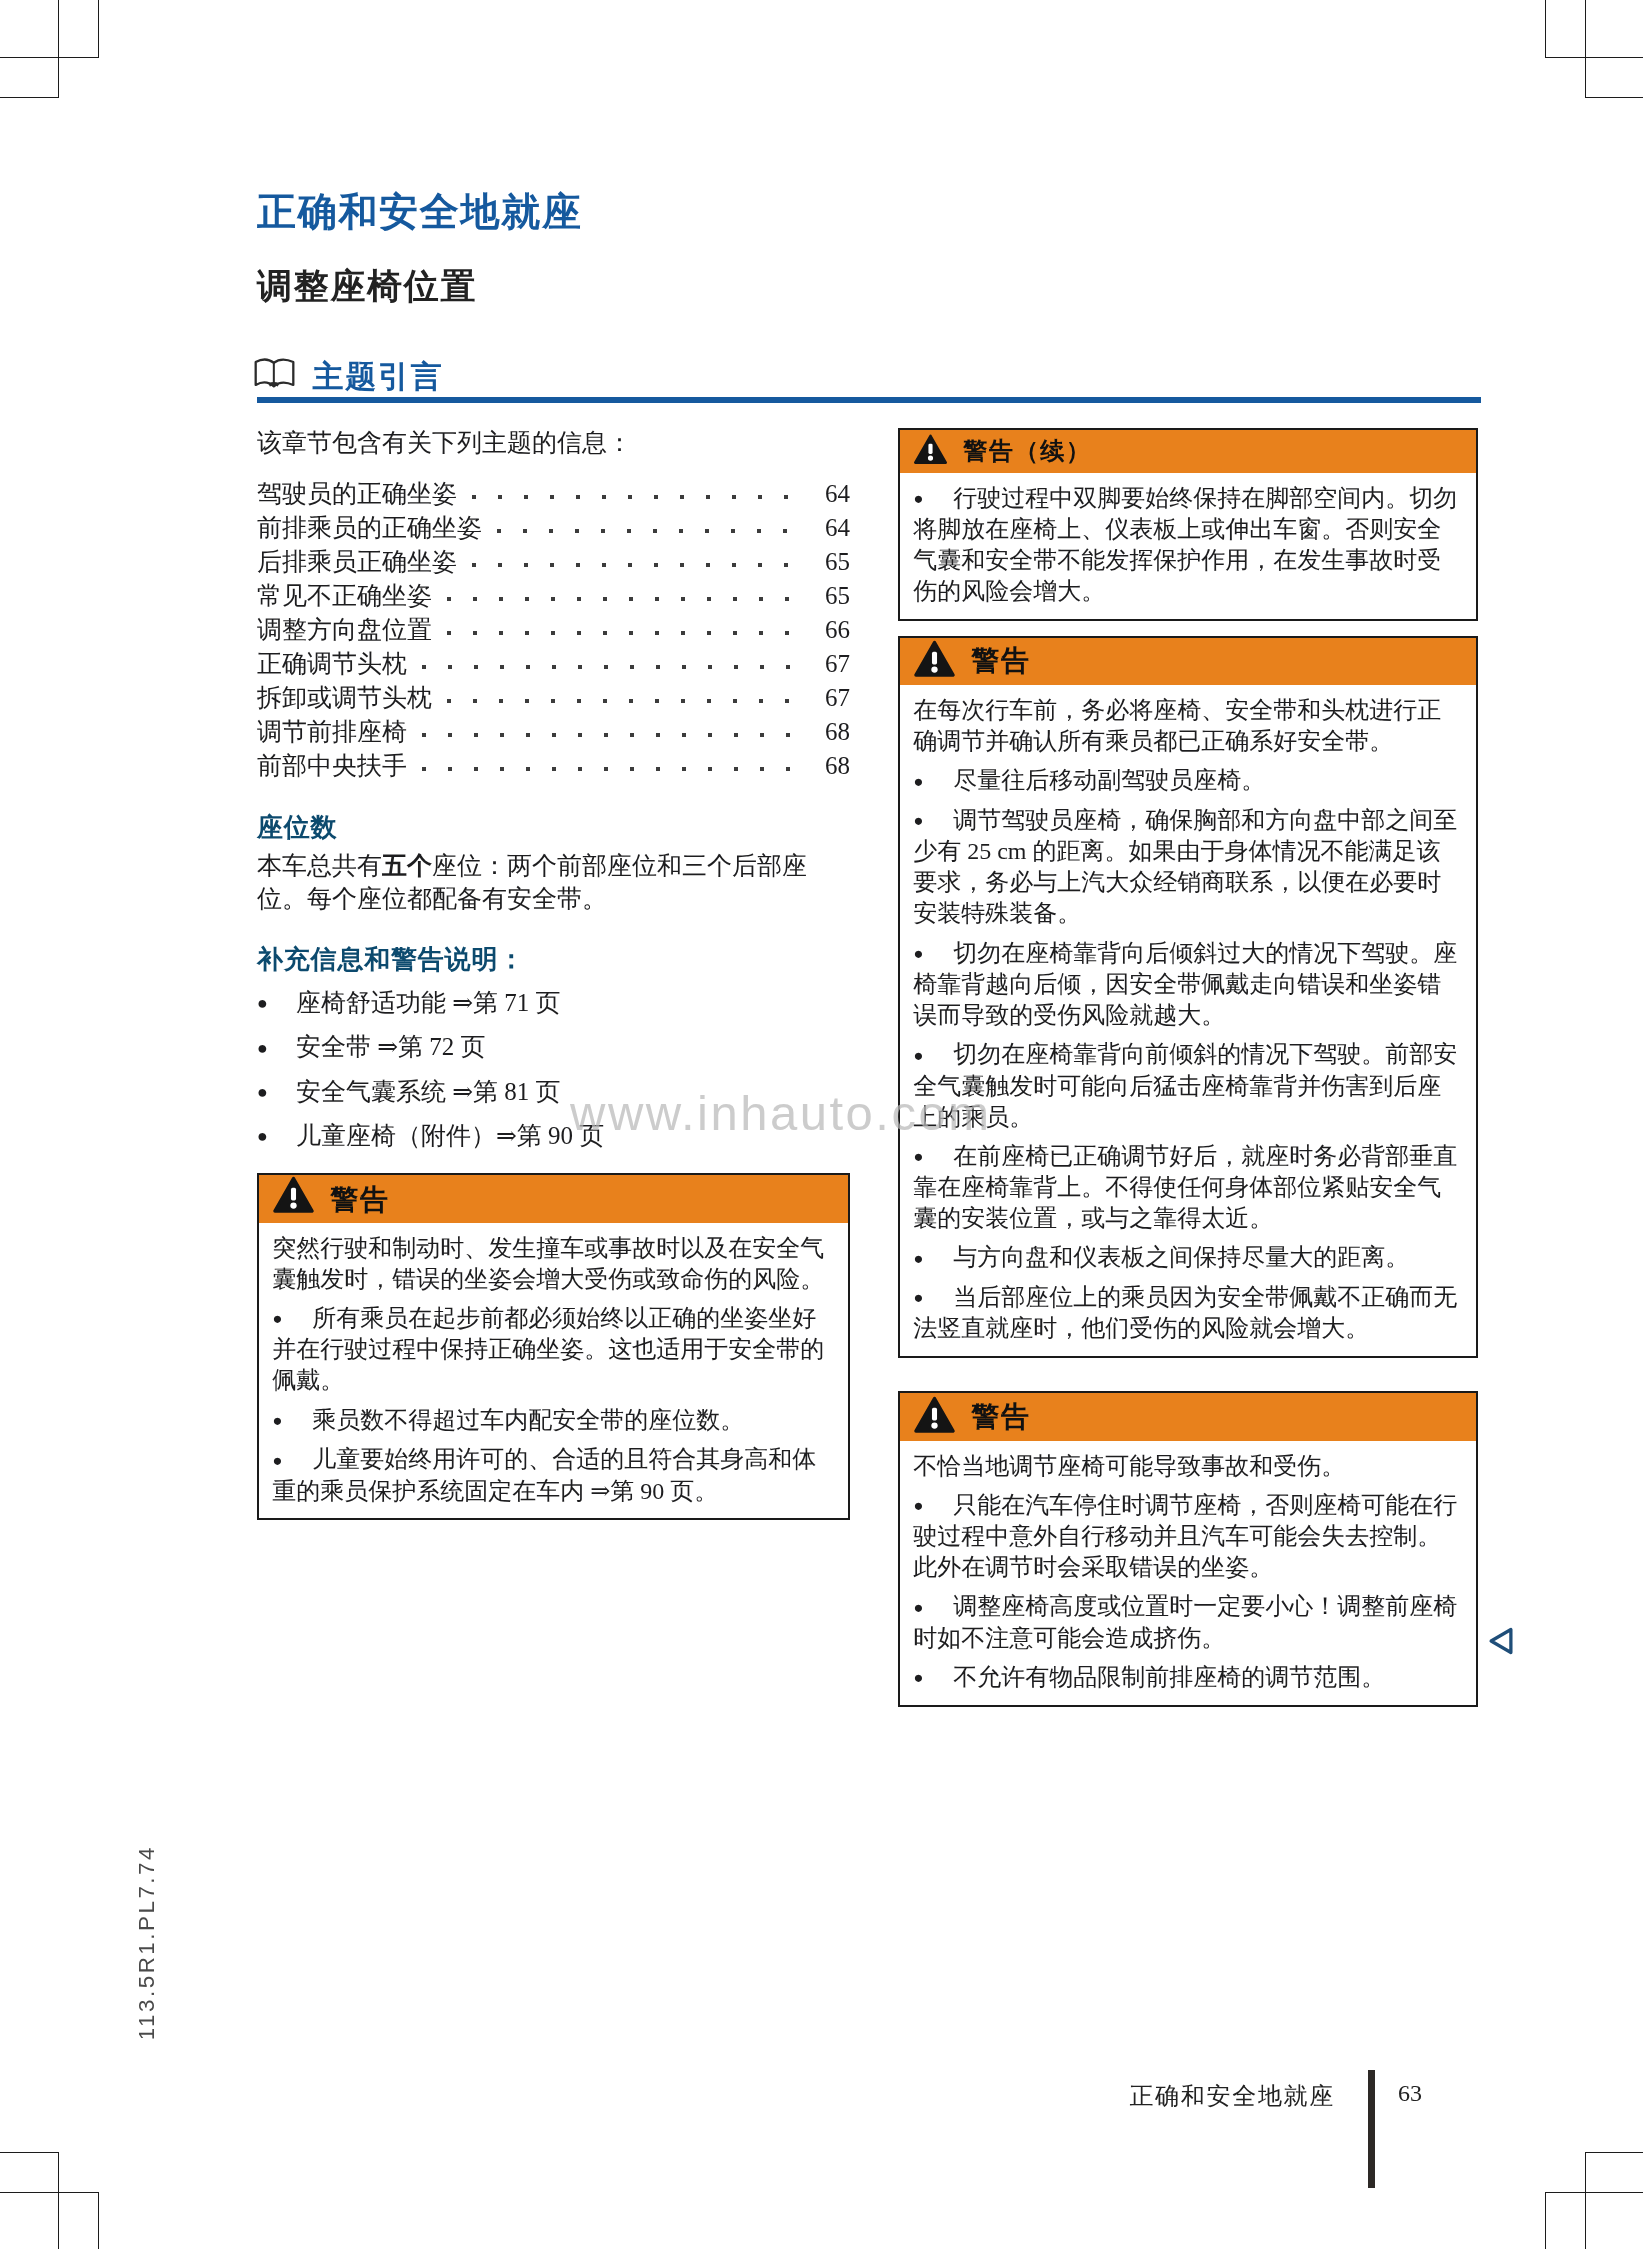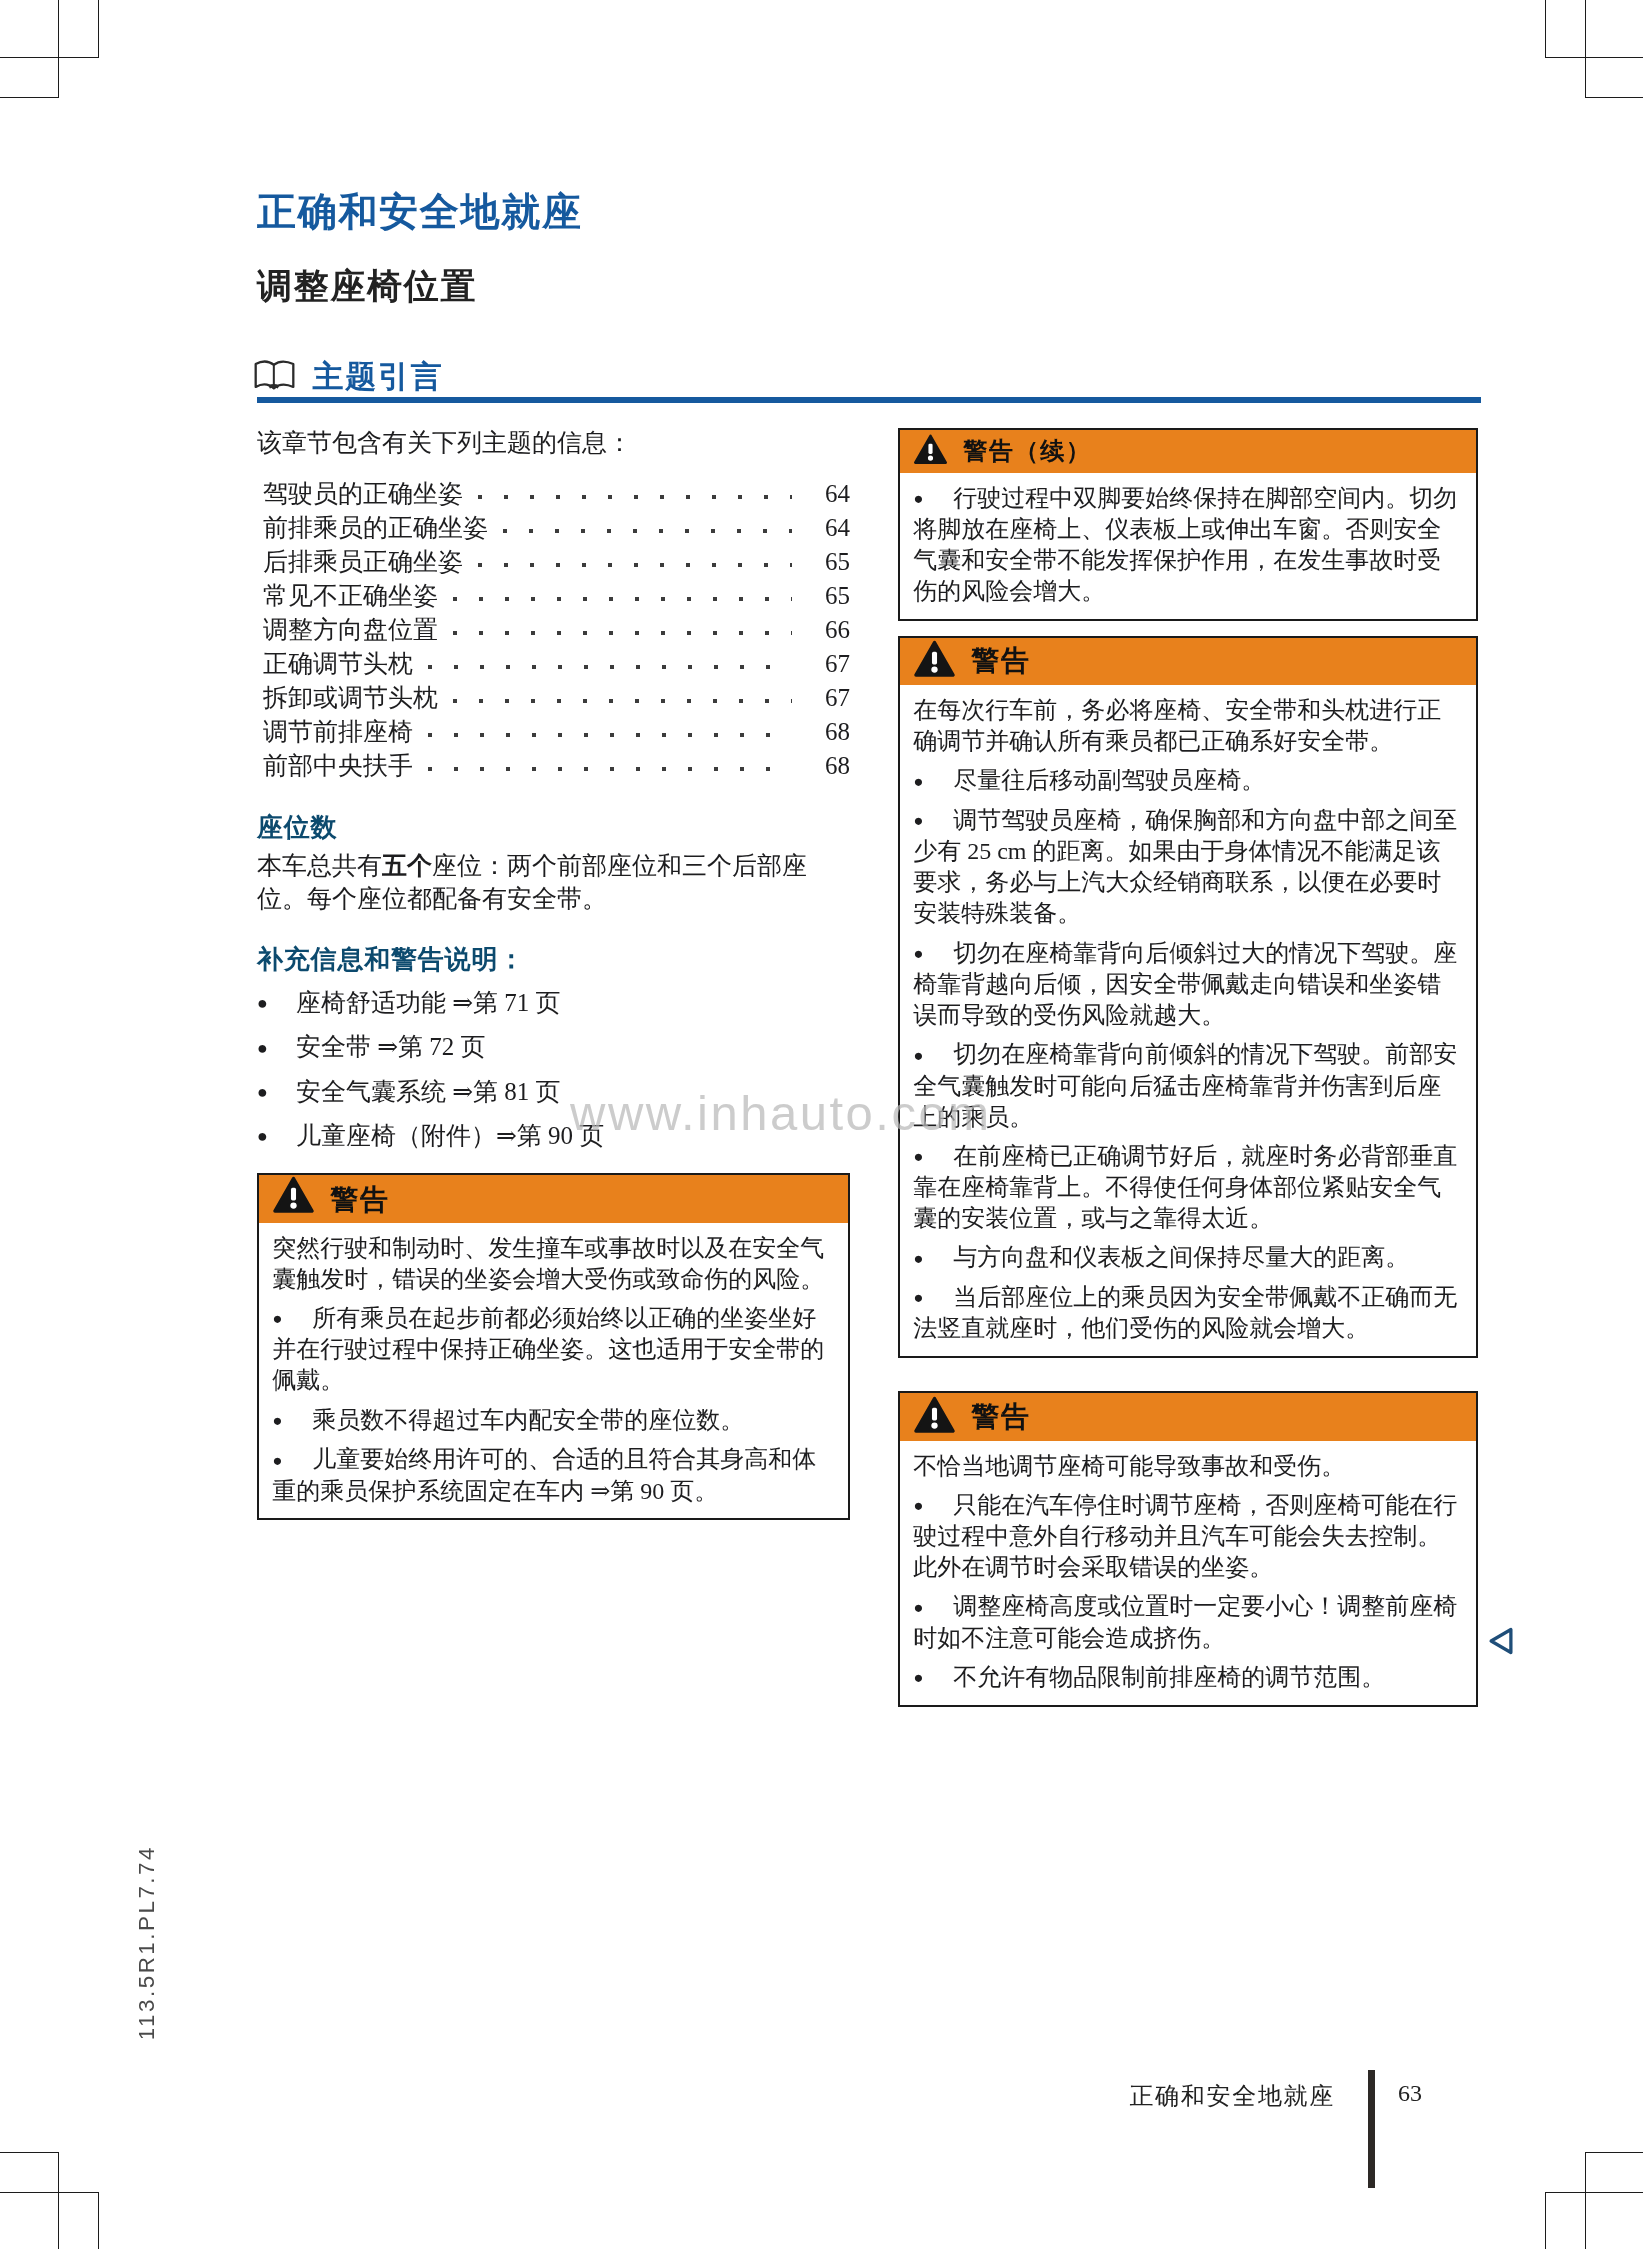--- a/index.html
+++ b/index.html
@@ -13,28 +13,28 @@
   .tr2{right:0;top:0;width:58px;height:97px;border-left-width:1.7px;border-bottom-width:1.7px;}
   .bl1{left:0;bottom:0;width:98px;height:57px;border-right-width:1.7px;border-top-width:1.7px;}
   .bl2{left:0;bottom:0;width:58px;height:97px;border-right-width:1.7px;border-top-width:1.7px;}
   .br1{right:0;bottom:0;width:98px;height:57px;border-left-width:1.7px;border-top-width:1.7px;}
   .br2{right:0;bottom:0;width:58px;height:97px;border-left-width:1.7px;border-top-width:1.7px;}
   
   .chapter-title{position:absolute;left:257px;top:185px;font-family:"Liberation Sans","DejaVu Sans",sans-serif;
         font-size:39px;font-weight:700;color:#15599e;letter-spacing:1.7px;}
   .section-title{position:absolute;left:257px;top:263px;font-family:"Liberation Sans","DejaVu Sans",sans-serif;
         font-size:35px;font-weight:600;color:#222;letter-spacing:1.7px;}
-  .topic-head{position:absolute;left:253px;top:356px;display:flex;align-items:center;gap:16.6px;}
+  .topic-head{position:absolute;left:253px;top:356px;display:flex;gap:16.6px;}
   .topic-head .label{font-family:"Liberation Sans","DejaVu Sans",sans-serif;font-size:31px;font-weight:600;color:#15599e;letter-spacing:1.7px;}
   .topic-rule{position:absolute;left:257px;top:397px;width:1224px;height:5.8px;background:#15599e;}
   
   .col-left{position:absolute;left:257px;top:426px;width:593px;font-size:25px;line-height:33px;}
   .col-right{position:absolute;left:898px;top:428px;width:580px;}
   
-  .toc{margin-top:18px;margin-left:6px;}
+  .toc{margin-top:18px;}
   .toc-row{display:flex;align-items:baseline;height:34px;}
   .toc-row .lbl{white-space:nowrap;}
   .toc-row .leader{flex:1;height:25px;margin:0 10px;
         background-image:linear-gradient(to right,#3c3c3c 4.1px,transparent 4.1px);
         background-size:26px 4.1px;background-repeat:repeat-x;background-position:5px 18px;}
   .toc-row .pg{width:48px;text-align:right;}
   
   .blk-head{font-family:"Liberation Sans","DejaVu Sans",sans-serif;font-size:26px;font-weight:700;color:#0c4a6e;
         margin:28px 0 5px 0;letter-spacing:0.8px;}
   .seats-body{margin:0;}

